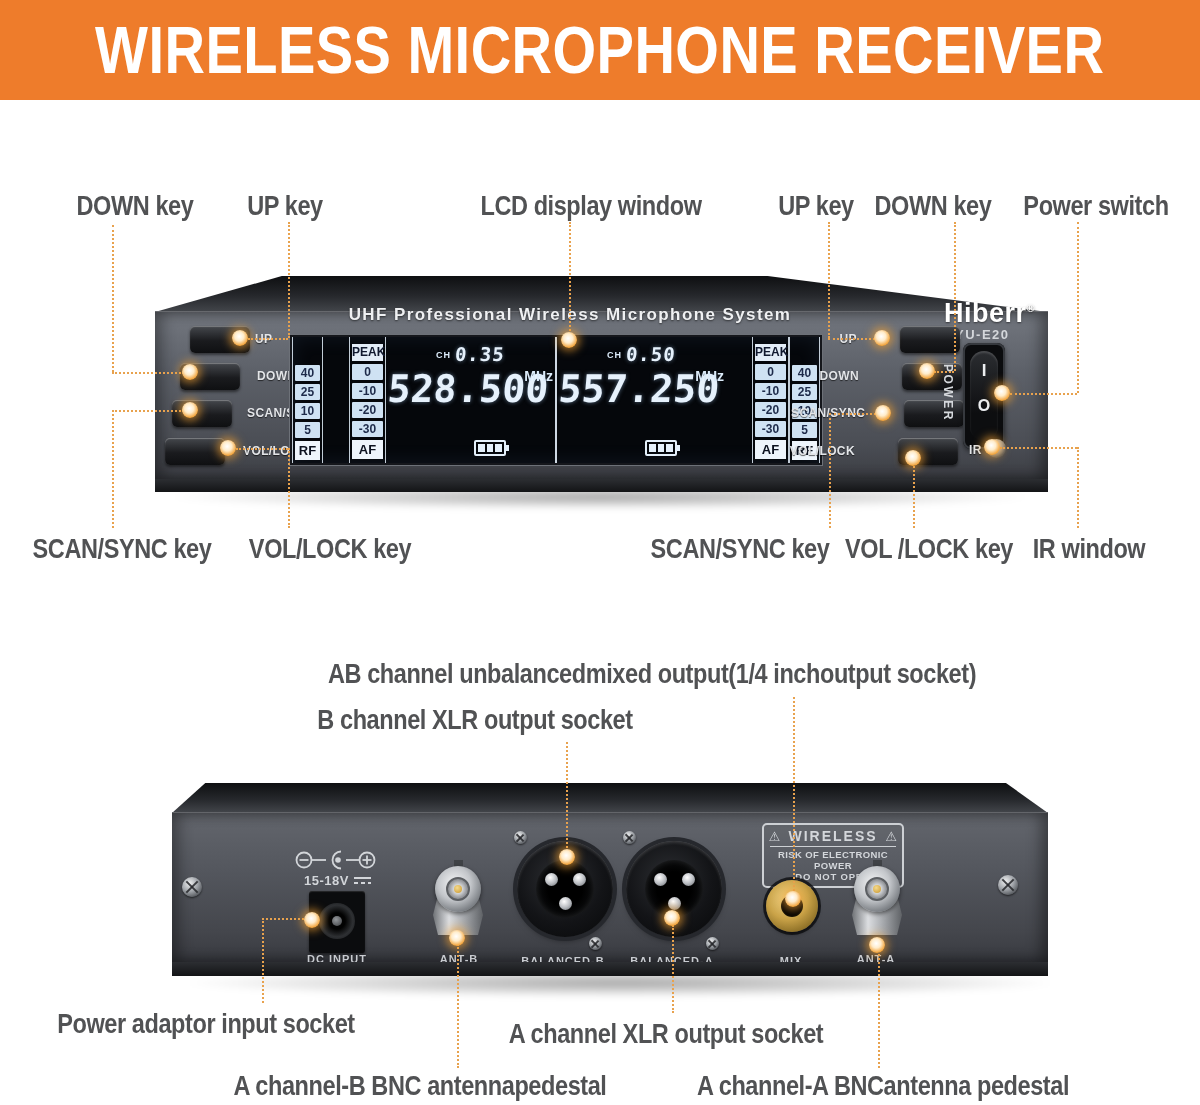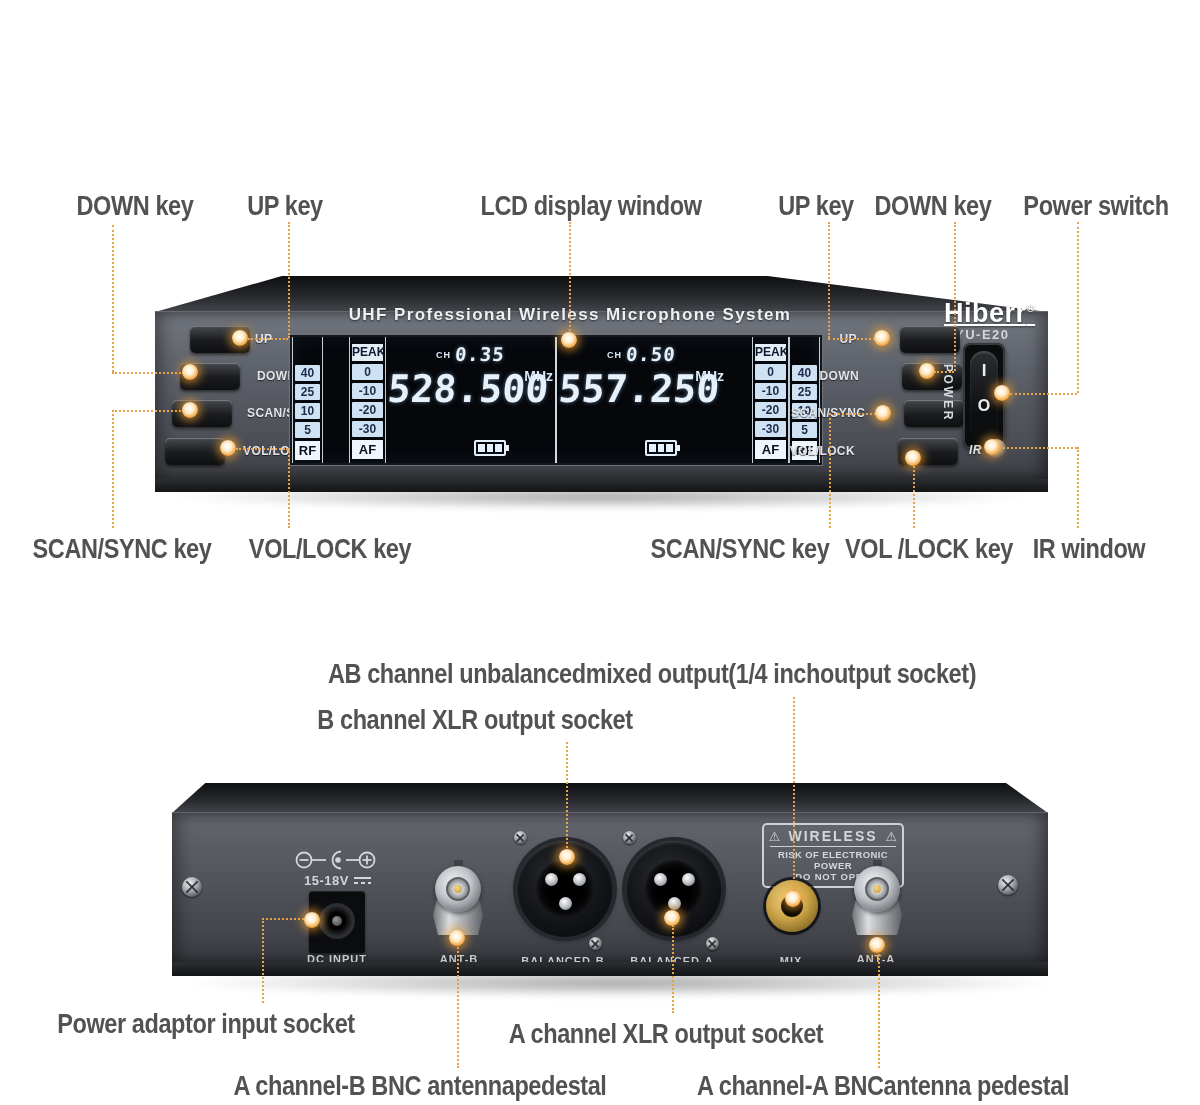--- a/index.html
+++ b/index.html
@@ -139,20 +139,23 @@
          padding-bottom: 2px; margin-bottom: 2px; }
   .caution .warn { font-family: "DejaVu Sans", sans-serif; font-size: 13px; letter-spacing: 0; }
   .caution .c1 { font-size: 9.5px; font-weight: bold; letter-spacing: 0.4px; line-height: 11px; }
   .caution .c2 { font-size: 9.5px; font-weight: bold; letter-spacing: 0.8px; line-height: 11px; }
 </style>
 </head>
 <body>
 
 <div class="canvas">
 
+  <div class="banner">
+    <div class="title">WIRELESS MICROPHONE RECEIVER</div>
+  </div>
 
   <div class="lbl" style="left:135px;top:190px;">DOWN key</div>
   <div class="lbl" style="left:285px;top:190px;">UP key</div>
   <div class="lbl" style="left:591px;top:190px;">LCD display window</div>
   <div class="lbl" style="left:816px;top:190px;">UP key</div>
   <div class="lbl" style="left:933px;top:190px;">DOWN key</div>
   <div class="lbl" style="left:1096px;top:190px;">Power switch</div>
 
   <div class="lbl" style="left:122px;top:533px;">SCAN/SYNC key</div>
   <div class="lbl" style="left:330px;top:533px;">VOL/LOCK key</div>
@@ -165,21 +168,21 @@
   <div class="lbl" style="left:206px;top:1008px;">Power adaptor input socket</div>
   <div class="lbl" style="left:666px;top:1018px;">A channel XLR output socket</div>
   <div class="lbl" style="left:420px;top:1070px;">A channel-B BNC antennapedestal</div>
   <div class="lbl" style="left:883px;top:1070px;">A channel-A BNCantenna pedestal</div>
 
   <div class="shadow" style="left:150px;top:484px;width:900px;height:26px;"></div>
   <div class="bevel" style="left:155px;top:276px;width:893px;height:36px;clip-path:polygon(0% 100%,14.2% 0%,68.6% 0%,100% 100%);"></div>
   <div class="face" style="left:155px;top:311px;width:893px;height:168px;">
 
     <div class="brandline" style="left:415px;top:-7px;">UHF Professional Wireless Microphone System</div>
-    <div class="logo" style="left:789px;top:-14px;text-decoration:underline;"><span>Hiberr</span><sup>®</sup></div>
+    <div class="logo" style="left:789px;top:-14px;"><span>Hiberr</span><sup>®</sup></div>
     <div class="model" style="left:800px;top:15px;">YU-E20</div>
 
     <div class="btn" style="left:35px;top:14px;"></div>
     <div class="btn" style="left:25px;top:51px;"></div>
     <div class="btn" style="left:17px;top:88px;"></div>
     <div class="btn" style="left:10px;top:126px;"></div>
     <div class="keylbl" style="left:100px;top:20px;">UP</div>
     <div class="keylbl" style="left:102px;top:57px;">DOWN</div>
     <div class="keylbl" style="left:92px;top:94px;">SCAN/SYNC</div>
     <div class="keylbl" style="left:88px;top:132px;">VOL/LOCK</div>
@@ -246,21 +249,21 @@
     <div class="btn" style="left:749px;top:88px;"></div>
     <div class="btn" style="left:743px;top:126px;"></div>
 
     <div class="pwr" style="left:800px;top:52px;">POWER</div>
     <div class="rocker" style="left:808px;top:31px;">
       <div class="pad">
         <div class="on">I</div>
         <div class="off">O</div>
       </div>
     </div>
-    <div class="keylbl" style="left:814px;top:131px;font-style:italic;">IR</div>
+    <div class="keylbl" style="left:814px;top:131px;">IR</div>
     <div class="ircirc" style="left:832px;top:127px;"></div>
   </div>
   <div class="base" style="left:155px;top:479px;width:893px;height:13px;"></div>
 
   <div class="shadow" style="left:165px;top:968px;width:910px;height:30px;"></div>
   <div class="bevel" style="left:172px;top:783px;width:876px;height:30px;clip-path:polygon(0% 100%,3.8% 0%,95.2% 0%,100% 100%);"></div>
   <div class="face" style="left:172px;top:812px;width:876px;height:150px;background:linear-gradient(180deg,#63666d,#53565d 40%,#44464c 80%,#383a40);">
 
     <div class="screw" style="left:10px;top:64px;"></div>
     <div class="screw" style="left:826px;top:62px;"></div>

